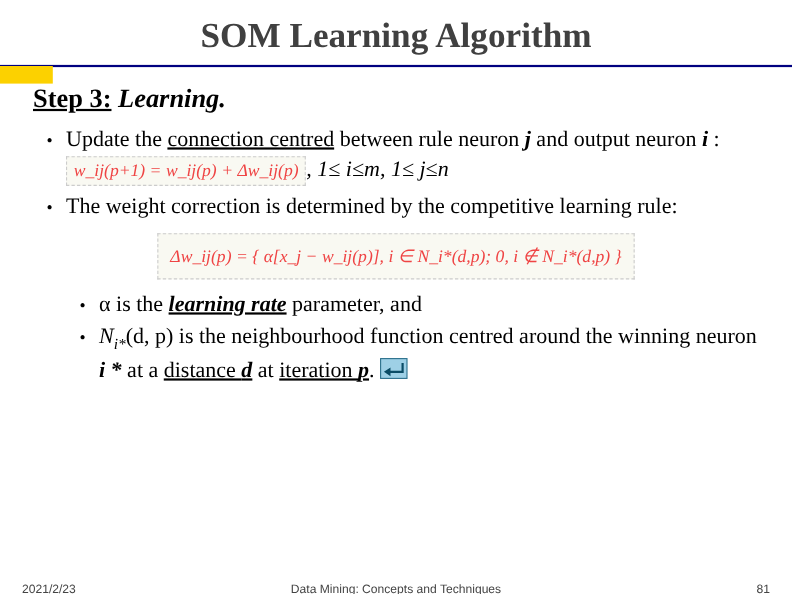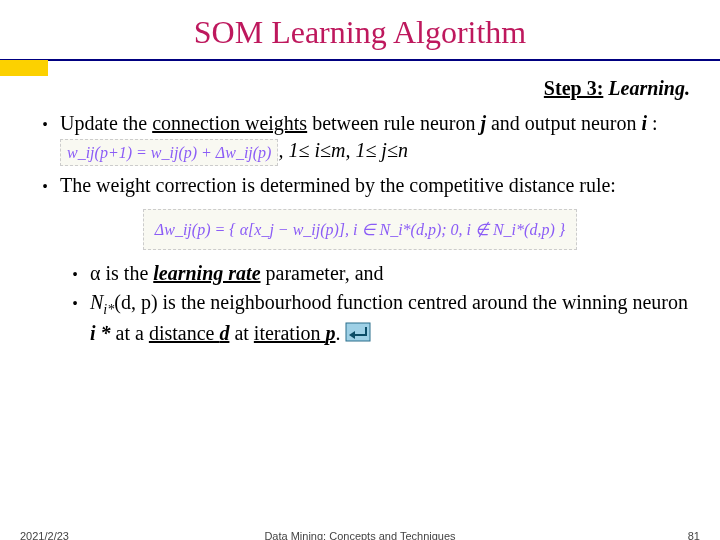--- a/index.html
+++ b/index.html
@@ -7,48 +7,47 @@
     padding: 0;
     width: 720px;
     height: 540px;
     font-family: "Times New Roman", serif;
     background: #fff;
     position: relative;
     overflow: hidden;
   }
   .title {
     font-size: 32px;
-    color: #be185d;
+    color: #404040;
     text-align: center;
     padding: 14px 0 8px 0;
-    font-weight: normal;
+    font-weight: bold;
   }
   .yellow-bar {
     position: absolute;
     left: 0;
     top: 60px;
     width: 48px;
     height: 16px;
     background: #fcd100;
     z-index: 0;
   }
   .rule {
     border-top: 2px solid #000080;
     margin: 0 0 16px 0;
   }
   .content {
     padding: 0 30px 0 30px;
     font-size: 20px;
     color: #000;
   }
   .step-header {
-    font-size: 20px;
+    font-size: 24px;
     font-weight: bold;
     margin: 0 0 10px 0;
-    text-align: right;
   }
   .step-label { text-decoration: underline; }
   .step-name { font-style: italic; }
   .bullet-row {
     display: flex;
     align-items: flex-start;
     margin: 6px 0;
     line-height: 1.35;
   }
   .bullet {
@@ -66,21 +65,21 @@
     line-height: 1.35;
   }
   .eq-img {
     display: inline-block;
     vertical-align: middle;
     background: #f9f9f2;
     border: 1px dashed #ccc;
     font-family: serif;
     font-style: italic;
     font-size: 16px;
-    color: #8b5cf6;
+    color: #ef4444;
     padding: 2px 6px;
   }
   .eq-block {
     display: block;
     margin: 10px auto;
     text-align: center;
   }
   .bi { font-weight: bold; font-style: italic; }
   .i { font-style: italic; }
   .u { text-decoration: underline; }
@@ -114,28 +113,28 @@
 <div class="content">
 
   <div class="step-header">
     <span class="step-label">Step 3:</span>
     <span class="step-name">Learning.</span>
   </div>
 
   <div class="bullet-row">
     <div class="bullet">•</div>
     <div class="bullet-body">
-      <span>Update the </span><span class="u">connection weights</span><span> between rule neuron </span><span class="bi">j</span><span> and output neuron </span><span class="bi">i</span><span> : </span><span class="eq-img">w_ij(p+1) = w_ij(p) + Δw_ij(p)</span><span class="i">, 1≤ i≤m, 1≤ j≤n</span>
+      <span>Update the </span><span class="u">connection centred</span><span> between rule neuron </span><span class="bi">j</span><span> and output neuron </span><span class="bi">i</span><span> : </span><span class="eq-img">w_ij(p+1) = w_ij(p) + Δw_ij(p)</span><span class="i">, 1≤ i≤m, 1≤ j≤n</span>
     </div>
   </div>
 
 
   <div class="bullet-row">
     <div class="bullet">•</div>
-    <div class="bullet-body">The weight correction is determined by the competitive distance rule:</div>
+    <div class="bullet-body">The weight correction is determined by the competitive learning rule:</div>
   </div>
 
   <div class="eq-img eq-block" style="width:420px;padding:10px 6px;">Δw_ij(p) = { α[x_j − w_ij(p)],  i ∈ N_i*(d,p);   0,  i ∉ N_i*(d,p) }</div>
 
 
   <div class="sub-bullet-row">
     <div class="bullet">•</div>
     <div class="bullet-body">
       <span>α</span><span> is the </span><span class="bu">learning rate</span><span> parameter, and</span>
     </div>

